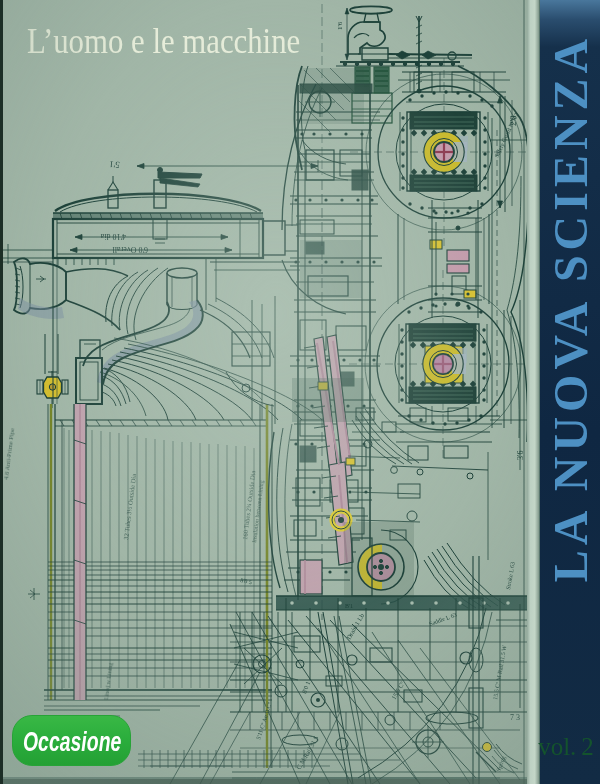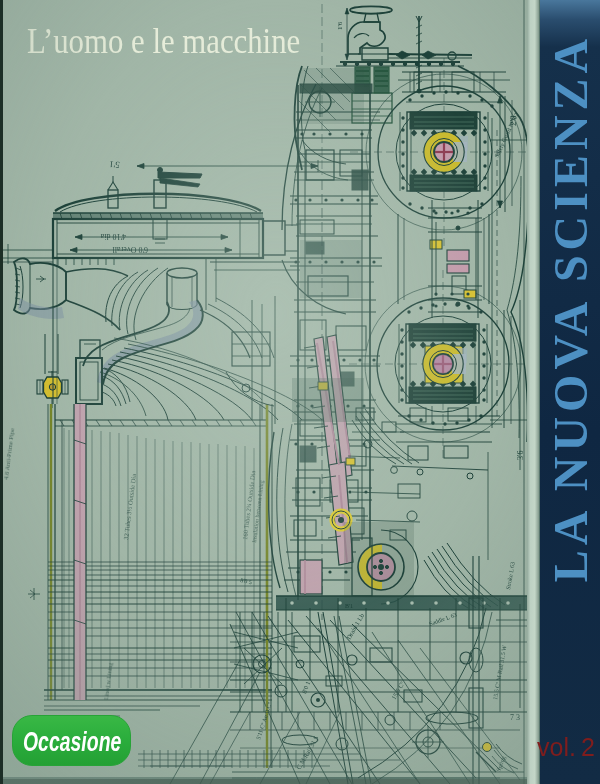--- a/index.html
+++ b/index.html
@@ -14,21 +14,21 @@
   transform:scaleX(0.855);transform-origin:left top;white-space:nowrap}
 .band{position:absolute;left:540px;top:0;width:60px;height:784px;z-index:6;
   background:linear-gradient(180deg,#49779c 0%,#2a4d6e 2.5%,#15304b 6%,#0f2742 55%,#122b44 100%)}
 .pageedge{position:absolute;left:527px;top:0;width:13px;height:784px;z-index:6;
   background:linear-gradient(90deg,#93a99c 0%,#bdd0c3 25%,#c4d6c8 60%,#8ba194 88%,#41605a 100%)}
 .vtext{position:absolute;left:540px;top:0;width:60px;height:784px;z-index:7;overflow:hidden}
 .vtext span{position:absolute;left:50%;top:308px;transform:translate(-50%,-50%) rotate(-90deg);
   white-space:nowrap;font-family:"Liberation Serif",serif;font-weight:bold;font-size:48px;
   color:#4d90c3;letter-spacing:5px}
 .vol{position:absolute;left:537px;top:733px;width:58px;z-index:7;text-align:center;
-  font-family:Liberation Sans, sans-serif;font-size:25px;color:#7f1d1d}
+  font-family:Liberation Serif, serif;font-size:25px;color:#14532d}
 .badge{position:absolute;left:12px;top:715px;width:119px;height:51px;z-index:8;
   background:linear-gradient(180deg,#39b845 0%,#2aad3c 50%,#24a034 100%);
   border:1px solid #27a337;border-radius:20px;box-sizing:border-box}
 .badge span{position:absolute;left:10px;top:11px;font-family:"Liberation Sans",sans-serif;
   font-weight:bold;font-style:italic;font-size:27px;color:#ffffff;
   display:inline-block;transform:scaleX(0.72);transform-origin:left center;white-space:nowrap}
 svg.draw{position:absolute;left:0;top:0;z-index:2}
 </style>
 </head>
 <body>

